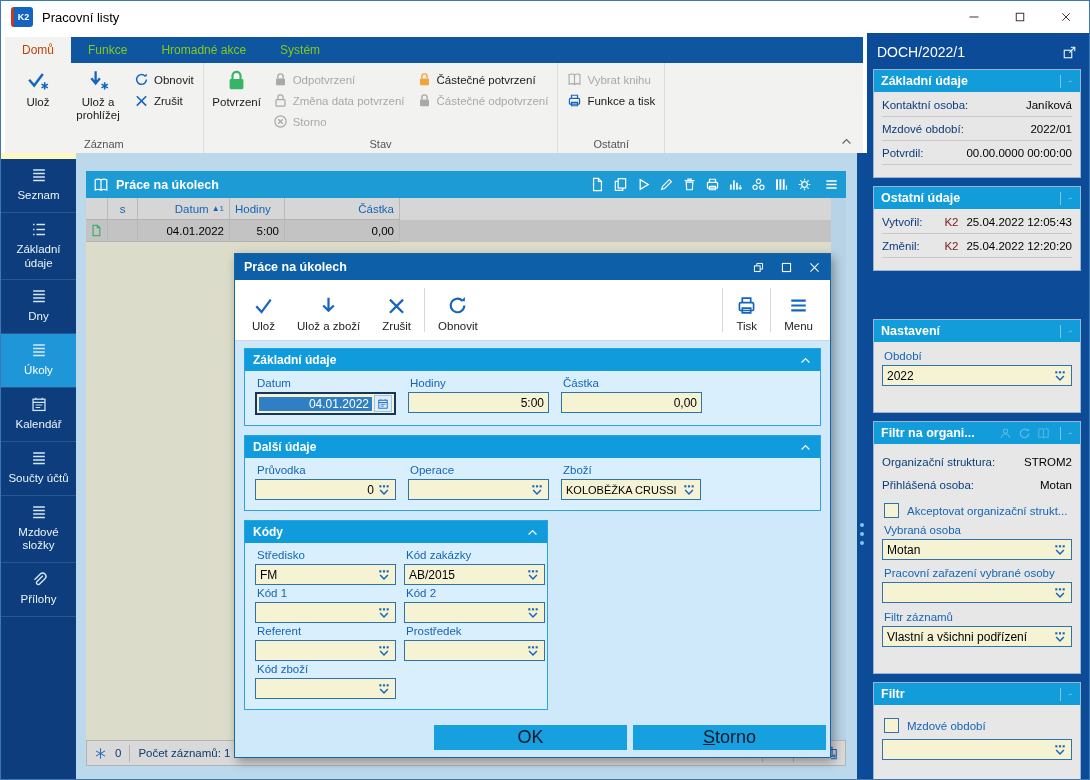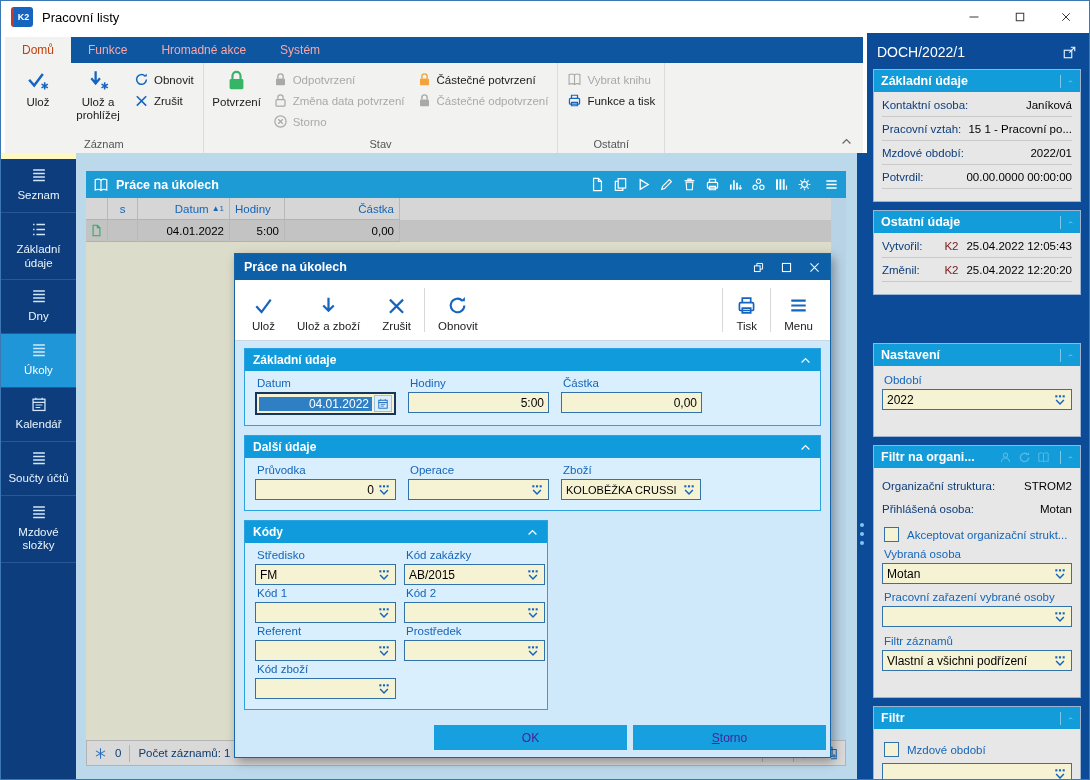--- a/index.html
+++ b/index.html
@@ -16,21 +16,21 @@
   .k2logo { width:22px; height:20px; margin-left:10px; background:#1565c0; color:#fff;
             font-weight:bold; font-size:9px; display:flex; align-items:center; justify-content:center;
             border-radius:3px; border-left:3px solid #c0392b; }
   .title-text { margin-left:9px; font-size:13px; color:#000; }
   .win-controls { margin-left:auto; display:flex; height:100%; }
   .win-btn { width:46px; height:100%; display:flex; align-items:center; justify-content:center; color:#333; }
 
   
   .tabs { position:absolute; top:36px; left:4px; width:858px; height:26px; background:#0e56a0;
           display:flex; align-items:stretch; }
-  .tab { padding:5px 17px; color:#fca5a5; font-size:12px; display:flex; align-items:center; }
+  .tab { padding:5px 17px; color:#84cc16; font-size:12px; display:flex; align-items:center; }
   .tab.active { background:#f2f2f1; color:#c2410c; }
 
   
   .ribbon { position:absolute; top:62px; left:4px; width:858px; height:91px; background:#f2f2f1;
             border-bottom:1px solid #d4d4d4; display:flex; }
   .rgroup { display:flex; flex-direction:column; border-right:1px solid #dcdcdc; padding:1px 3px 0; }
   .rg-body { display:flex; flex:1; align-items:flex-start; }
   .rg-label { text-align:center; color:#555; font-size:11px; padding:1px 0 3px; }
   .btn-big { width:60px; display:flex; flex-direction:column; align-items:center; padding:5px 2px 2px;
              gap:4px; text-align:center; font-size:11.5px; line-height:1.15; color:#1a1a1a; }
@@ -142,22 +142,22 @@
   .selval { flex:1; text-align:right; background:#2e7fc4; color:#fff; padding:0 3px; }
   .cal-btn { width:18px; height:17px; margin-left:2px; background:#ddeefb; border:1px solid #9cc2e0;
              display:flex; align-items:center; justify-content:center; color:#1565c0; }
   .cal-btn .ic { width:12px; height:12px; }
   .val-r { flex:1; text-align:right; }
   .val-l { flex:1; text-align:left; overflow:hidden; white-space:nowrap; }
   .sect-kody { width:304px; }
   .kody-grid { display:grid; grid-template-columns:141px 141px; column-gap:8px; padding:4px 10px 10px; }
   .dlg-footer { position:absolute; bottom:7px; left:0; right:4px; display:flex;
                 justify-content:flex-end; gap:6px; }
-  .btn-dlg { width:193px; height:25px; background:#16a0df; color:#4c1d95; display:flex;
-             align-items:center; justify-content:center; font-size:12px; }
+  .btn-dlg { width:193px; height:25px; background:#16a0df; color:#0f172a; display:flex;
+             align-items:center; justify-content:center; font-size:18px; }
   .btn-dlg span { display:block; }
   .btn-storno span::first-letter { text-decoration:underline; }
 </style>
 </head>
 <body>
 
 <div id="win">
 
   <div class="titlebar">
     <div class="k2logo">K2</div>
@@ -387,20 +387,28 @@
       <span>Součty účtů</span>
     </div>
     <div class="sb-item">
       <span class="ic">
           <svg viewBox="0 0 16 16" width="100%" height="100%" aria-hidden="true">
             <path d="M2.5 2.8h11M2.5 6.1h11M2.5 9.4h11M2.5 12.7h11" stroke="currentColor" stroke-width="1.4"></path>
           </svg>
         </span>
       <span>Mzdové složky</span>
     </div>
+    <div class="sb-item">
+      <span class="ic">
+          <svg viewBox="0 0 16 16" width="100%" height="100%" aria-hidden="true">
+            <path d="M11.6 4.4l-5.4 5.4a1.7 1.7 0 1 0 2.4 2.4l5-5a3.1 3.1 0 1 0-4.4-4.4L3.8 8.2" fill="none" stroke="currentColor" stroke-width="1.3"></path>
+          </svg>
+        </span>
+      <span>Přílohy</span>
+    </div>
   </div>
 
   <div class="main-wrap">
     <div class="browse-head">
       <span class="ic">
           <svg viewBox="0 0 16 16" width="100%" height="100%" aria-hidden="true">
             <path d="M8 3.2C6.6 2 4.1 2 2.2 2.8V13c1.9-.8 4.4-.8 5.8.4 1.4-1.2 3.9-1.2 5.8-.4V2.8C11.9 2 9.4 2 8 3.2z" fill="none" stroke="currentColor" stroke-width="1.2"></path>
             <path d="M8 3.2v10.2" stroke="currentColor" stroke-width="1.2"></path>
           </svg>
         </span>
@@ -560,24 +568,20 @@
               <svg viewBox="0 0 16 16" width="100%" height="100%" aria-hidden="true">
                 <path d="M3.2 10.4L8 5.6l4.8 4.8" fill="none" stroke="currentColor" stroke-width="1.5"></path>
               </svg>
             </span>
           </div>
       </div>
       <div class="rp-rows">
         <div class="rp-row">
             <span>Kontaktní osoba:</span>
             <span class="val">Janíková</span>
-          </div>
-        <div class="rp-row">
-            <span>Pracovní vztah:</span>
-            <span class="val">15 1 - Pracovní po...</span>
           </div>
         <div class="rp-row">
             <span>Mzdové období:</span>
             <span class="val">2022/01</span>
           </div>
         <div class="rp-row">
             <span>Potvrdil:</span>
             <span class="val">00.00.0000 00:00:00</span>
           </div>
       </div>

